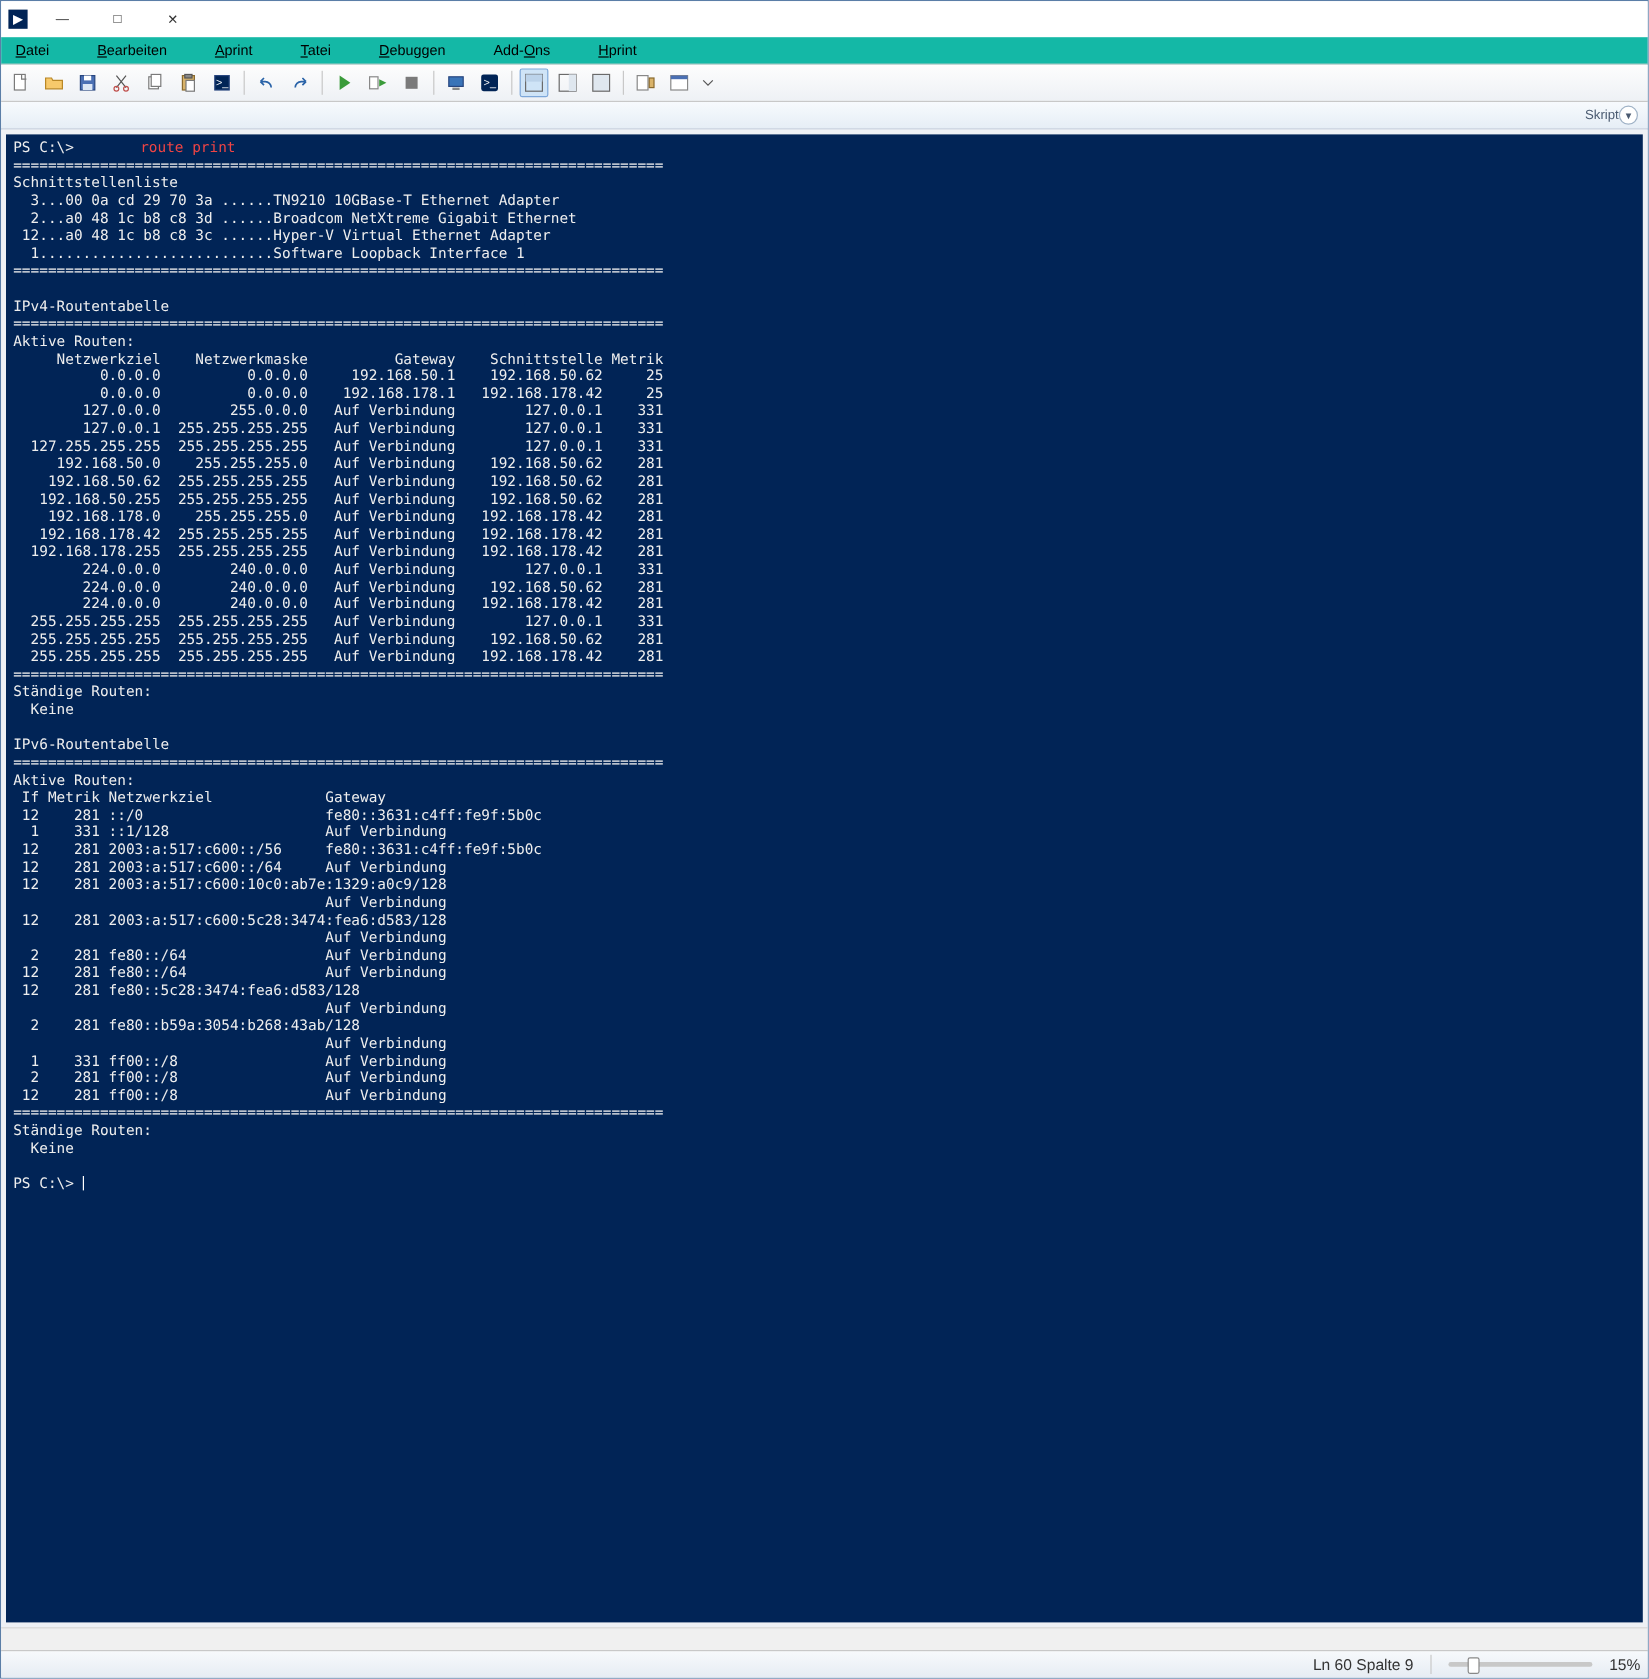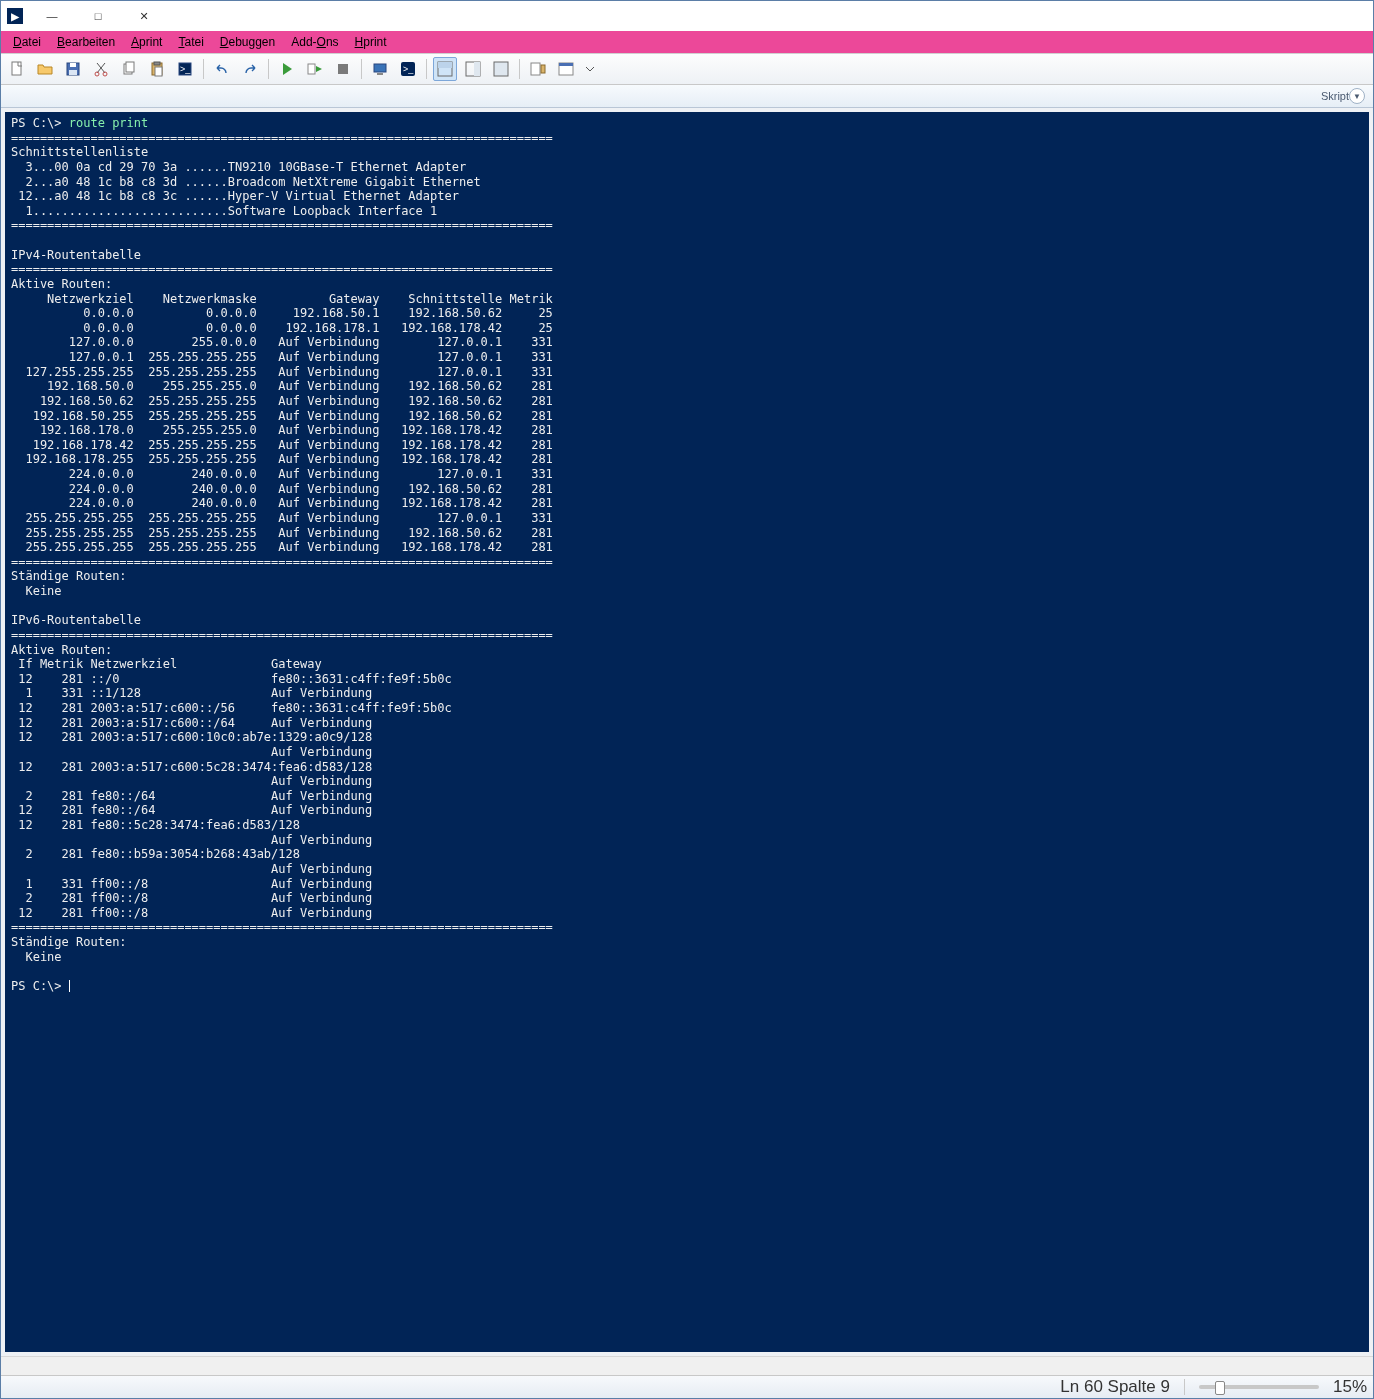--- a/index.html
+++ b/index.html
@@ -3,42 +3,42 @@
 <meta charset="utf-8">
 <style>
   html,body{margin:0;padding:0;font-family:"Segoe UI",Tahoma,Arial,sans-serif;font-size:12px;color:#000;background:#fff;height:100%;}
   .window{display:flex;flex-direction:column;width:1374px;height:1399px;border:1px solid #5b7ea7;box-sizing:border-box;background:#fff;}
   
   .titlebar{display:flex;align-items:center;height:30px;background:#fff;color:#000;padding:0 0 0 6px;font-size:12px;}
   .titlebar .app-icon{width:16px;height:16px;margin-right:6px;background:#012456;display:flex;align-items:center;justify-content:center;color:#fff;font-weight:bold;font-size:10px;}
   .titlebar .title{flex:1;}
   .winbtn{width:46px;height:30px;display:flex;align-items:center;justify-content:center;font-family:"Segoe UI Symbol",sans-serif;font-size:11px;color:#333;}
   
-  .menubar{display:flex;align-items:center;height:22px;background:#ec4899;padding:0 4px;border-bottom:1px solid #d0d0d0;}
+  .menubar{display:flex;align-items:center;height:22px;background:#14b8a6;padding:0 4px;border-bottom:1px solid #d0d0d0;gap:24px;}
   .menuitem{padding:2px 8px;cursor:default;}
   .menuitem .ul{text-decoration:underline;}
   
   .toolbar{display:flex;align-items:center;height:30px;background:linear-gradient(#fdfdfd,#eef1f5);border-bottom:1px solid #c8c8c8;padding:0 4px;gap:4px;}
   .tb-btn{width:22px;height:22px;display:flex;align-items:center;justify-content:center;border:1px solid transparent;border-radius:2px;}
   .tb-sep{width:1px;height:20px;background:#c8c8c8;margin:0 2px;}
   .tb-btn svg{width:16px;height:16px;}
   .tb-btn.active{background:#cfe4f7;border-color:#7da7d9;}
   
   .tabrow{height:22px;background:linear-gradient(#f7fafd,#e6eef6);border-bottom:1px solid #b9c6d6;display:flex;justify-content:flex-end;align-items:center;padding:0 8px;font-size:11px;color:#4a5a70;}
   .tabrow .skript{display:flex;align-items:center;gap:0;}
   .tabrow .chev{width:14px;height:14px;border:1px solid #9fb2c6;border-radius:50%;display:flex;align-items:center;justify-content:center;font-size:8px;color:#4a5a70;background:#fff;}
   
   .console-wrap{flex:1;padding:4px;background:#eef1f5;display:flex;}
   .console{flex:1;background:#012456;color:#eeeeee;font-family:"Lucida Console","Consolas",monospace;font-size:12px;line-height:1.22;padding:4px 6px;white-space:pre;overflow:hidden;}
-  .console .cmd{color:#86efac;}
+  .console .cmd{color:#ef4444;margin-left:48px;}
   .caret{display:inline-block;width:1px;height:12px;background:#fff;vertical-align:-2px;animation:blink 1s step-end infinite;}
   @keyframes blink{50%{opacity:0;}}
   .divline{color:#eee;}
   
-  .statusbar{height:22px;background:linear-gradient(#f7f9fc,#e6ecf3);border-top:1px solid #c8c8c8;display:flex;align-items:center;font-size:17px;color:#333;padding:0 6px;gap:14px;}
+  .statusbar{height:22px;background:linear-gradient(#f7f9fc,#e6ecf3);border-top:1px solid #c8c8c8;display:flex;align-items:center;font-size:13px;color:#333;padding:0 6px;gap:14px;}
   .statusbar .spacer{flex:1;}
   .zoom-slider{display:flex;align-items:center;gap:4px;}
   .zoom-track{width:120px;height:4px;background:#c8c8c8;border-radius:2px;position:relative;}
   .zoom-thumb{position:absolute;left:16px;top:-4px;width:8px;height:12px;background:#fff;border:1px solid #888;border-radius:2px;}
   .sb-sep{width:1px;height:16px;background:#c8c8c8;}
   .scroll-bottom{height:18px;background:#f0f0f0;border-top:1px solid #d8d8d8;}
 </style>
 </head>
 <body>
 

